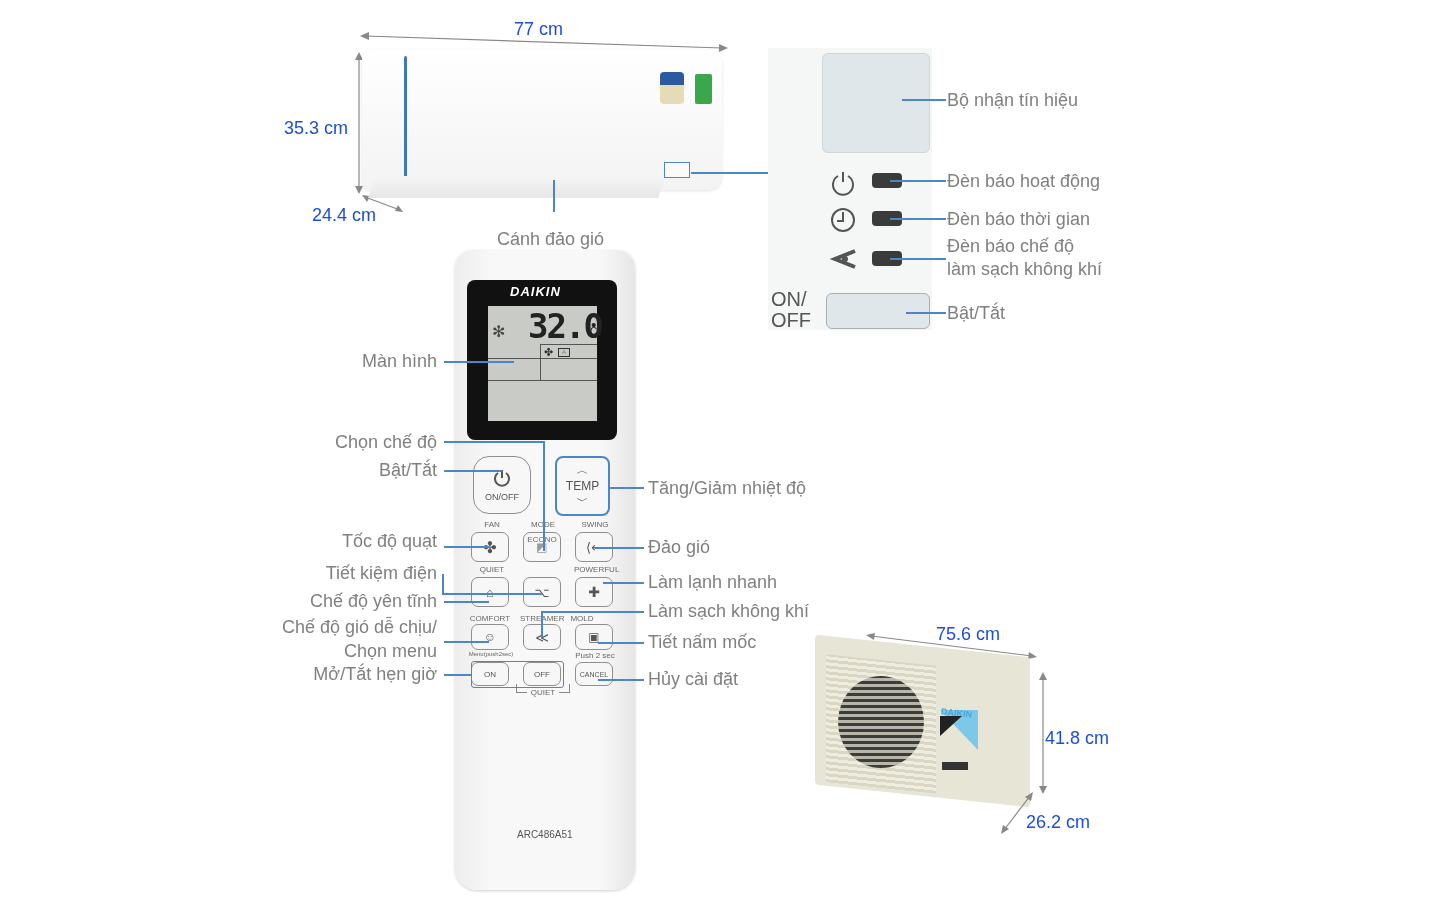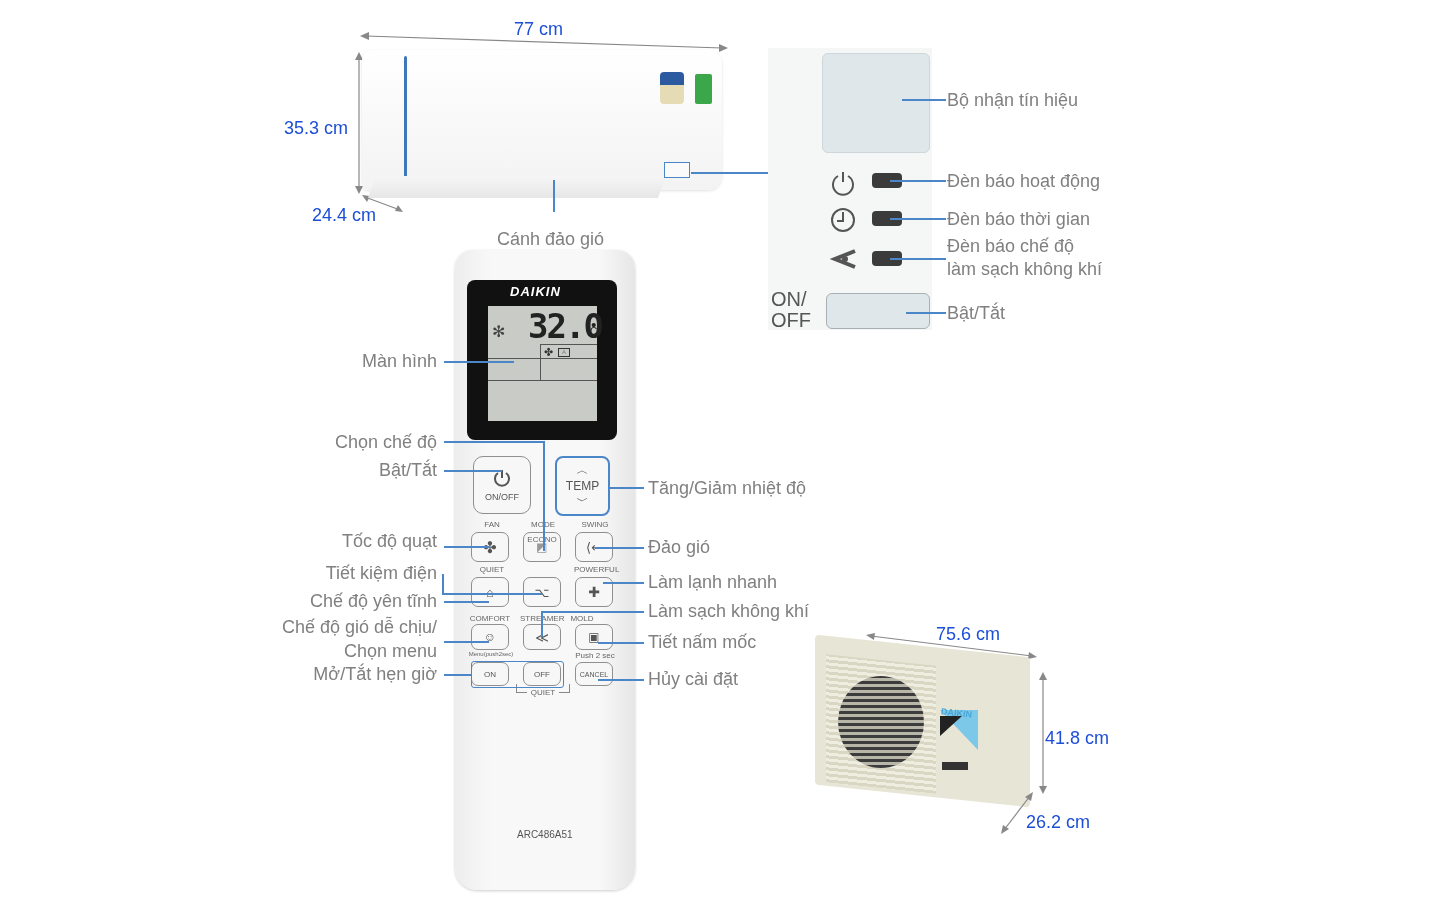--- a/index.html
+++ b/index.html
@@ -139,21 +139,21 @@
     <div class="abs" style="left:0;top:52px;width:109px;height:1px;background:#555"></div>
     <div class="abs" style="left:52px;top:38px;width:1px;height:36px;background:#555"></div>
     <div class="abs" style="left:52px;top:38px;width:57px;height:1px;background:#555"></div>
     <div class="abs" style="left:0;top:74px;width:109px;height:1px;background:#555"></div>
     <div class="abs" style="left:56px;top:40px;font-size:11px;color:#333">✤</div>
     <div class="abs" style="left:70px;top:42px;width:10px;height:7px;border:1px solid #333;font-size:6px;line-height:7px;text-align:center">A</div>
   </div>
   <div class="abs temp">32.0</div>
   <div class="abs" style="left:586px;top:326px;font-size:10px;color:#222">°C</div>
 
-  <div class="btn" style="left:473px;top:456px;width:58px;height:58px;flex-direction:column;border-radius:10px">
+  <div class="btn" style="left:473px;top:456px;width:58px;height:58px;flex-direction:column;border-radius:16px">
     <svg width="20" height="20">
         <path d="M6 5 A7 7 0 1 0 14 5" fill="none" stroke="#555" stroke-width="2"></path>
         <line x1="10" y1="2" x2="10" y2="10" stroke="#555" stroke-width="2"></line>
       </svg>
     <span style="font-size:9px;margin-top:4px">ON/OFF</span>
   </div>
 
   <div class="btn hl-b" style="left:555px;top:456px;width:55px;height:60px;flex-direction:column;border-radius:8px;border-width:2px">
     <span style="font-size:12px">︿</span>
     <span style="font-size:12px">TEMP</span>

